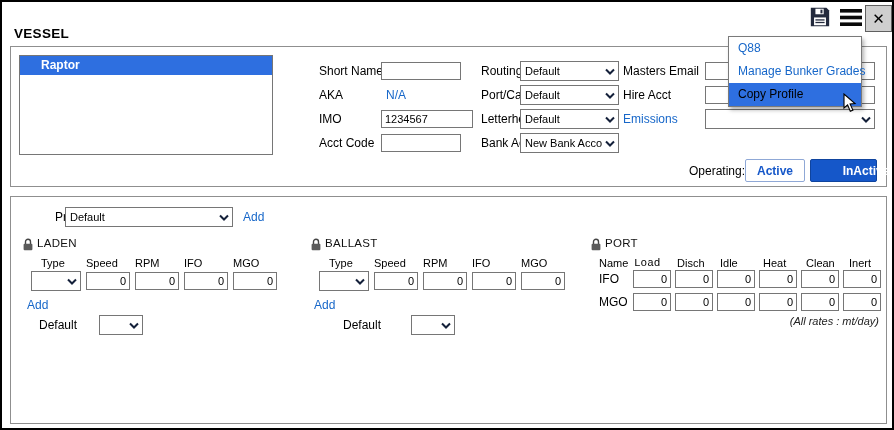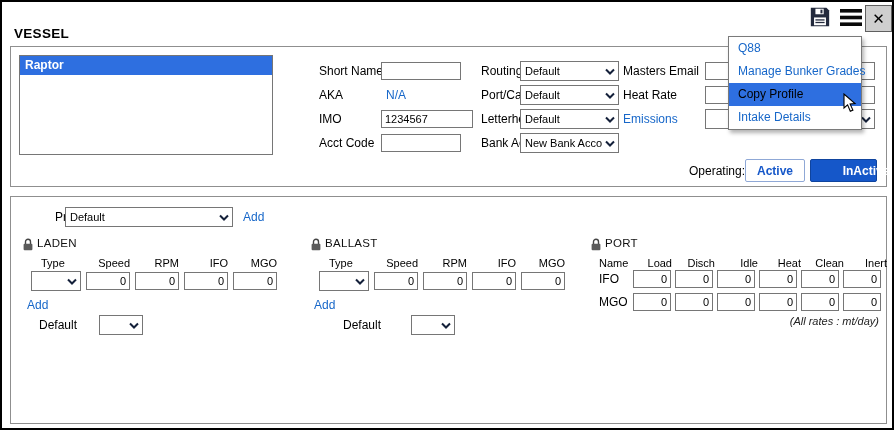--- a/index.html
+++ b/index.html
@@ -16,32 +16,32 @@
   .abs{position:absolute;}
   .title{font-size:13.5px;font-weight:bold;letter-spacing:.3px;color:#000;}
   .panel{position:absolute;border:1px solid var(--border-grey);background:#fff;}
   .lbl{position:absolute;font-size:12px;line-height:20px;color:#000;white-space:nowrap;}
   .link{color:var(--link);font-size:12px;line-height:20px;text-decoration:none;cursor:pointer;white-space:nowrap;}
   .inp{position:absolute;height:18px;border:1px solid var(--ctl-border);background:#fff;font:11px "Liberation Sans",sans-serif;padding:0 3px;}
   .sel{position:absolute;height:20px;border:1px solid var(--ctl-border);background:#fff;display:flex;align-items:center;justify-content:space-between;padding:0 3px 0 4px;font-size:11px;cursor:default;}
   .sel .v{white-space:nowrap;overflow:hidden;}
   .chev{display:flex;align-items:center;margin-left:3px;}
   .listbox{position:absolute;border:1px solid var(--ctl-border);background:#fff;overflow:hidden;}
-  .list-item{height:19px;line-height:19px;padding-left:5px;font-size:12px;font-weight:bold;color:#fff;background:var(--sel-blue);}
+  .list-item{height:19px;line-height:19px;padding-left:21px;font-size:12px;font-weight:bold;color:#fff;background:var(--sel-blue);}
   .btn{position:absolute;height:23px;border-radius:2px;font-size:12px;font-weight:bold;display:flex;align-items:center;justify-content:center;cursor:pointer;}
   .btn.secondary{background:#fff;border:1px solid #8fa8d6;color:var(--btn-blue);}
   .btn.primary{background:var(--btn-blue);border:1px solid #0f449e;color:#fff;}
   .menu{position:absolute;left:726px;top:34px;width:134px;background:#fff;border:1px solid #7a7a7a;box-shadow:2px 3px 4px rgba(0,0,0,.3);z-index:20;}
   .menu-item{height:23px;line-height:23px;padding:0 9px;font-size:12px;color:var(--link);cursor:pointer;white-space:nowrap;}
   .menu-item.hl{background:var(--sel-blue);color:#000000;}
   .icon-btn{position:absolute;display:flex;align-items:center;justify-content:center;cursor:pointer;}
   .close-btn{left:863px;top:3px;width:27px;height:27px;background:#cfcfcf;border:1px solid #5f5f5f;font-size:15px;font-weight:bold;color:#000;}
   
   .hdr-row,.ctl-row{position:absolute;display:flex;align-items:flex-start;}
-  .hcell{font-size:11px;color:#000;text-align:right;white-space:nowrap;}
+  .hcell{font-size:11px;color:#000;white-space:nowrap;}
   .hcell.left{text-align:left;}
   .cell-sel{position:static;}
   .cell-inp{position:static;margin-top:1px;text-align:right;}
   .sec-title{position:absolute;font-size:11.5px;color:#111;letter-spacing:.3px;white-space:nowrap;text-align:right;}
   .note{position:absolute;font-size:11px;font-style:italic;color:#222;text-align:right;white-space:nowrap;}
   .cursor{position:absolute;z-index:30;}
 </style>
 </head>
 <body>
 
@@ -130,21 +130,21 @@
       <span class="chev">
           <svg width="10" height="7" viewBox="0 0 10 7">
             <path d="M1 1.5 L5 5.5 L9 1.5" stroke="#14203a" stroke-width="2" fill="none"></path>
           </svg>
         </span>
     </div>
 
     <div class="lbl" style="left:612px;top:14px;">Masters Email</div>
     <input class="inp" style="left: 694px; top: 15px; width: 170px;" value="">
 
-    <div class="lbl" style="left:612px;top:38px;">Heat Rate</div>
+    <div class="lbl" style="left:612px;top:38px;">Hire Acct</div>
     <input class="inp" style="left: 694px; top: 39px; width: 170px;" value="">
 
     <a class="link abs" style="left:612px;top:62px;">Emissions</a>
     <div class="sel" style="left:694px;top:62px;width:170px;">
       <span class="v"></span>
       <span class="chev">
           <svg width="10" height="7" viewBox="0 0 10 7">
             <path d="M1 1.5 L5 5.5 L9 1.5" stroke="#14203a" stroke-width="2" fill="none"></path>
           </svg>
         </span>
@@ -248,21 +248,21 @@
 
     <span class="abs" style="left:580px;top:40px;">
       <svg width="10" height="13" viewBox="0 0 10 13">
           <path d="M2.5 6 V3.8 a2.5 2.5 0 0 1 5 0 V6" stroke="#444" stroke-width="1.4" fill="none"></path>
           <rect x="0.6" y="5.8" width="8.8" height="6.4" rx="1" fill="#5a5a5a"></rect>
         </svg>
     </span>
     <div class="sec-title" style="left:594px;top:40px;">PORT</div>
     <div class="hdr-row" style="left:588px;top:60px;gap:5px;">
       <div class="hcell left" style="width:30px;">Name</div>
-      <div class="hcell" style="width:38px;">Load</div>
+      <div class="hcell" style="width:38px;font-family:Liberation Mono, monospace;">Load</div>
       <div class="hcell" style="width:38px;">Disch</div>
       <div class="hcell" style="width:38px;">Idle</div>
       <div class="hcell" style="width:38px;">Heat</div>
       <div class="hcell" style="width:38px;">Clean</div>
       <div class="hcell" style="width:38px;">Inert</div>
     </div>
     <div class="ctl-row" style="left:588px;top:72px;gap:4px;">
       <div class="hcell left" style="width:30px;line-height:20px;font-size:12px;">IFO</div>
       <input class="inp cell-inp" style="width: 38px;" value="0">
       <input class="inp cell-inp" style="width: 38px;" value="0">
@@ -280,21 +280,20 @@
       <input class="inp cell-inp" style="width: 38px;" value="0">
       <input class="inp cell-inp" style="width: 38px;" value="0">
     </div>
     <div class="note" style="left:640px;top:118px;width:228px;">(All rates : mt/day)</div>
   </div>
 
   <div class="menu">
     <div class="menu-item">Q88</div>
     <div class="menu-item">Manage Bunker Grades</div>
     <div class="menu-item hl">Copy Profile</div>
-    <div class="menu-item">Intake Details</div>
   </div>
 
   <span class="cursor" style="left:841px;top:91px;">
     <svg width="14" height="20" viewBox="0 0 14 20">
       <path d="M1 1 L1 15 L4.6 11.8 L7.3 18.2 L9.9 17.1 L7.1 10.9 L12 10.6 Z" fill="#ffffff" stroke="#000000" stroke-width="1.1"></path>
     </svg>
   </span>
 
 </div>
 

